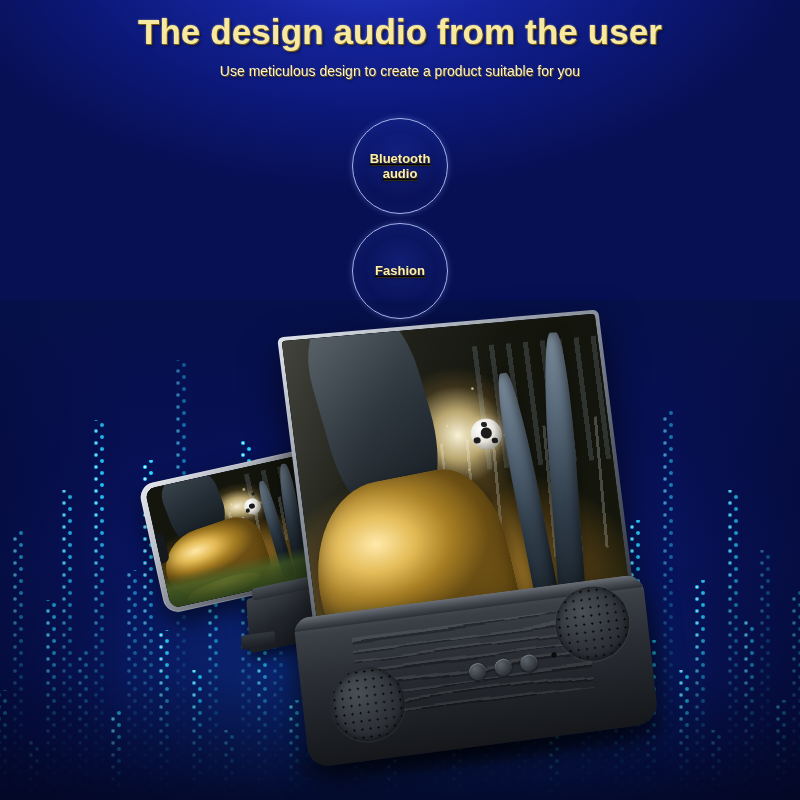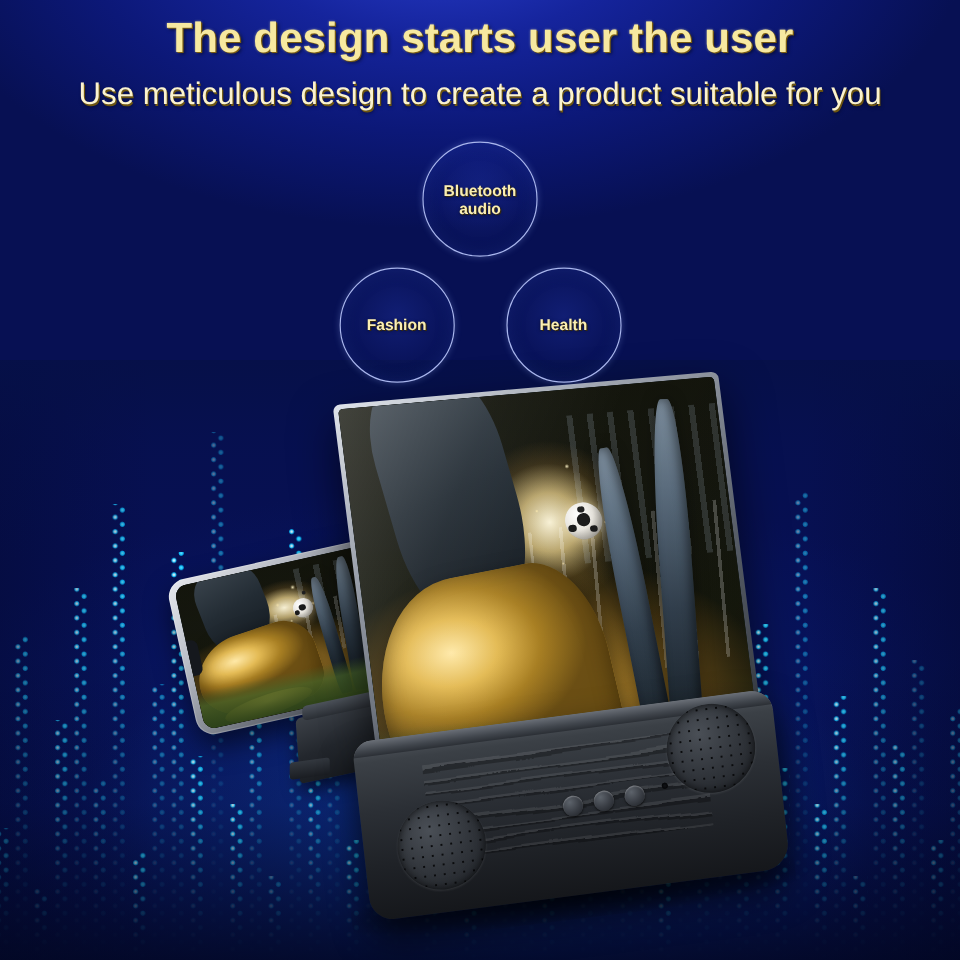--- a/index.html
+++ b/index.html
@@ -54,27 +54,27 @@
   }
 
   
   .heading-block { position:absolute; left:0; right:0; top:12px; text-align:center; z-index:6; }
   .title {
     font-size:35px; font-weight:bold; letter-spacing:.1px;
     color:#f7e9a0;
     text-shadow: 1px 1px 0 #7a5c10, 2px 2px 3px rgba(0,0,0,.55), 0 0 2px rgba(255,245,190,.6);
   }
   .subtitle {
-    margin-top:11px; font-size:26px; font-weight:400;
+    margin-top:11px; font-size:14px; font-weight:400;
     color:#fbf3cf;
     text-shadow: 1px 1px 0 #6d5510, 1px 2px 3px rgba(0,0,0,.5);
   }
 
   
-  .features { position:absolute; left:0; right:0; top:118px; z-index:6; }
+  .features { position:absolute; left:0; right:0; top:118px; z-index:6;text-decoration:underline; }
   .feat-row { display:flex; justify-content:center; gap:43px; }
   .feat-row + .feat-row { margin-top:9px; }
   .circle {
     width:96px; height:96px; border-radius:50%;
     border:1.5px solid #a9b6ee;
     display:flex; align-items:center; justify-content:center;
     text-align:center;
     box-shadow:0 0 6px rgba(150,175,255,.30), inset 0 0 14px rgba(60,90,210,.22);
     background:radial-gradient(circle at 50% 42%, rgba(40,62,190,.30) 0%, rgba(10,22,110,.05) 70%, rgba(0,0,0,0) 100%);
   }
@@ -434,37 +434,34 @@
           <div class="bar" style="height: 20%;"></div>
         </div>
         <div class="eq-col">
           <div class="bar" style="height: 42%;"></div>
         </div>
       </div>
     <div class="eq-vignette"></div>
   </div>
 
   <div class="heading-block">
-    <div class="title">The design starts user the user</div>
+    <div class="title">The design audio from the user</div>
     <div class="subtitle">Use meticulous design to create a product suitable for you</div>
   </div>
 
   <div class="features">
     <div class="feat-row">
       <div class="circle">
         <span>Bluetooth
 audio</span>
       </div>
     </div>
     <div class="feat-row">
       <div class="circle">
         <span>Fashion</span>
-      </div>
-      <div class="circle">
-        <span>Health</span>
       </div>
     </div>
   </div>
 
   <div class="product">
 
     <div class="phone">
       <div class="phone-screen">
         <div class="soccer">
           <div class="sc-stadium"></div>

